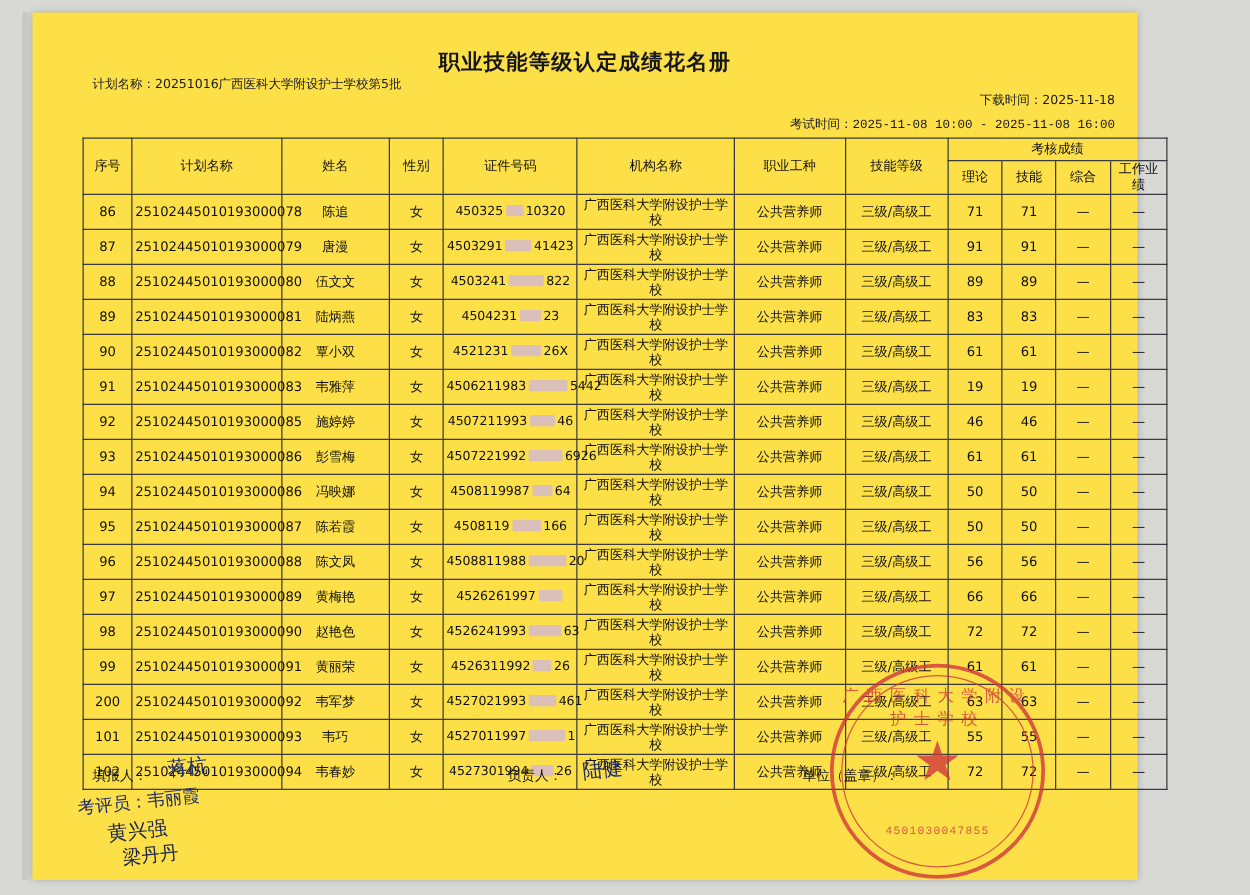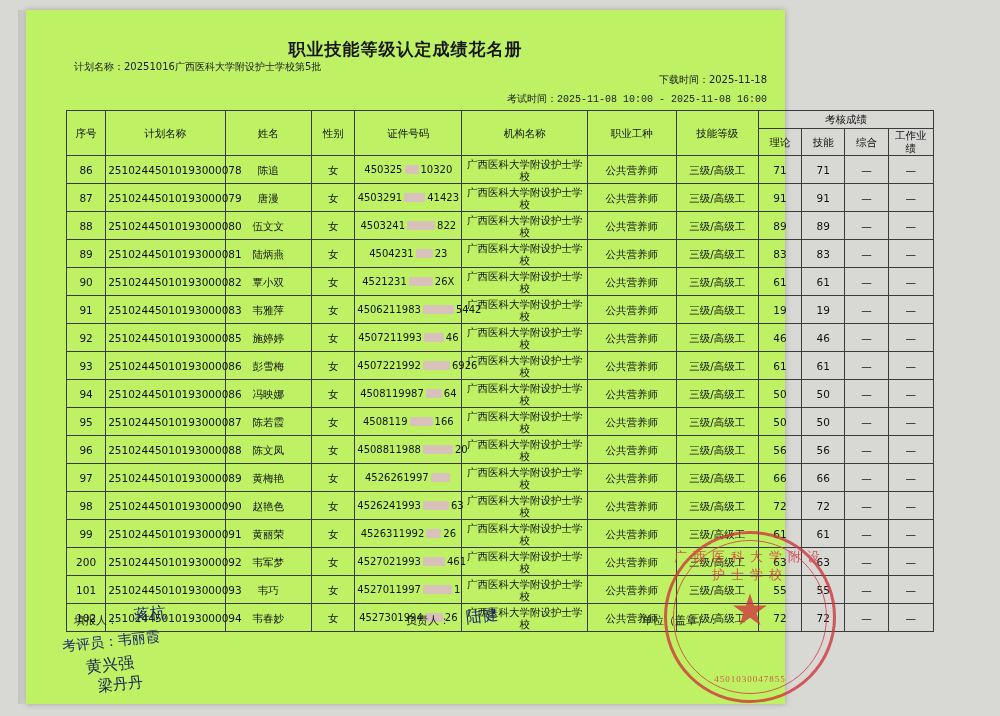--- a/index.html
+++ b/index.html
@@ -10,23 +10,23 @@
   body {
     width: 1000px;
     height: 716px;
     font-family: "Liberation Sans", sans-serif;
     overflow: hidden;
   }
   .page {
     position: absolute;
     left: 26px;
     top: 10px;
-    width: 759px;
+    width: 884px;
     height: 694px;
-    background: #bef264;
+    background: #fde047;
     box-shadow: 0 0 6px rgba(0,0,0,0.25);
   }
   .page::before {
     content: "";
     position: absolute;
     left: -8px; top: 0; width: 8px; height: 100%;
     background: linear-gradient(90deg, rgba(0,0,0,0.10), rgba(0,0,0,0));
   }
   .doc-title {
     position: absolute;
@@ -156,26 +156,26 @@
     position: absolute;
     left: 0; right: 0; top: 14px;
     text-align: center;
     font-size: 13px;
     color: #d0343c;
     letter-spacing: 6px;
     font-family: "DejaVu Sans", sans-serif;
   }
   .stamp-text-bottom {
     position: absolute;
-    left: 0; right: 0; bottom: 16px;
+    left: 0; right: 0; bottom: 30px;
     text-align: center;
     font-size: 9px;
     color: #d0343c;
     letter-spacing: 1px;
-    font-family: Liberation Serif, serif;
+    font-family: Liberation Mono, monospace;
   }
 </style>
 </head>
 <body>
 
 <div class="page">
 
   <div class="doc-title">职业技能等级认定成绩花名册</div>
 
   <div class="meta meta-plan-name">

